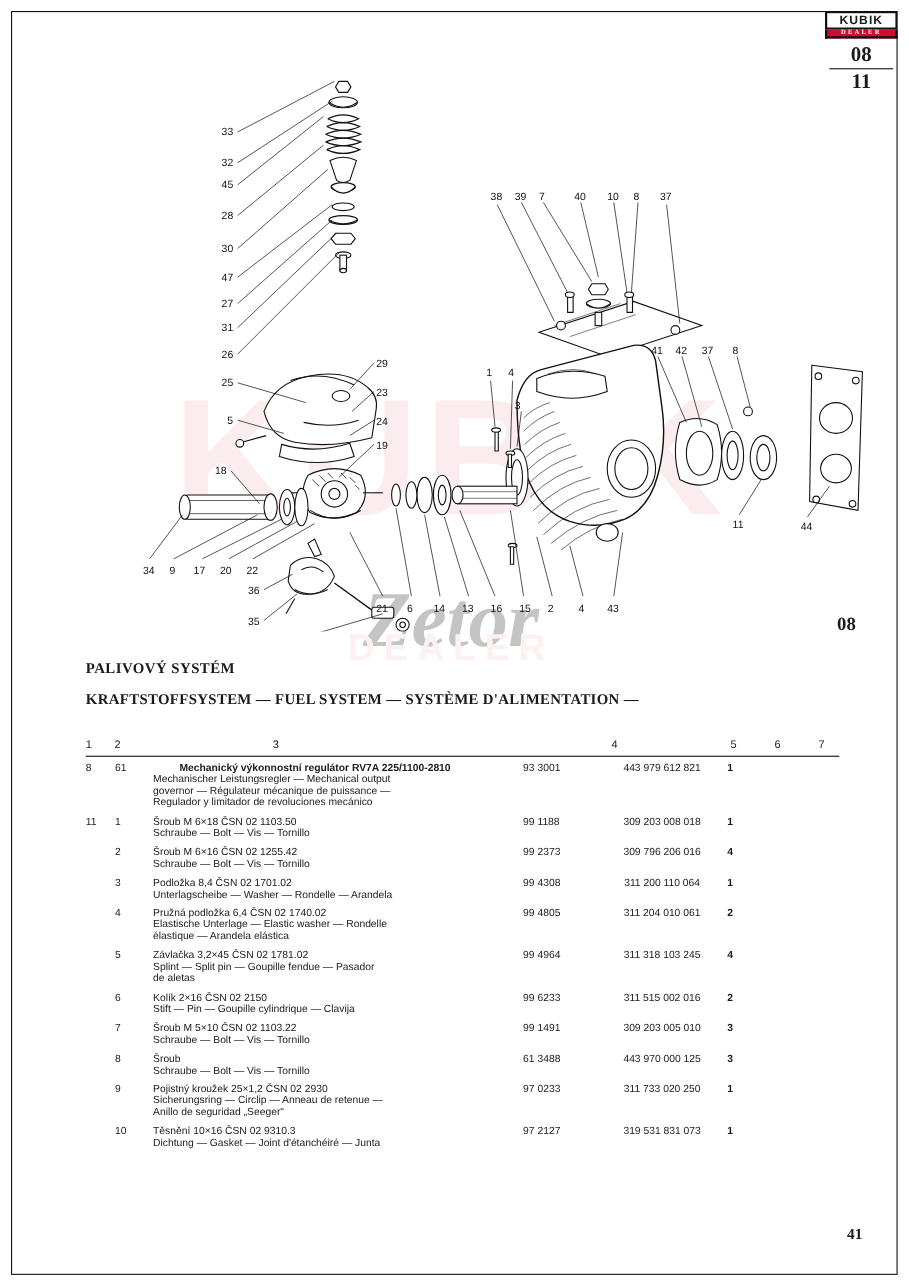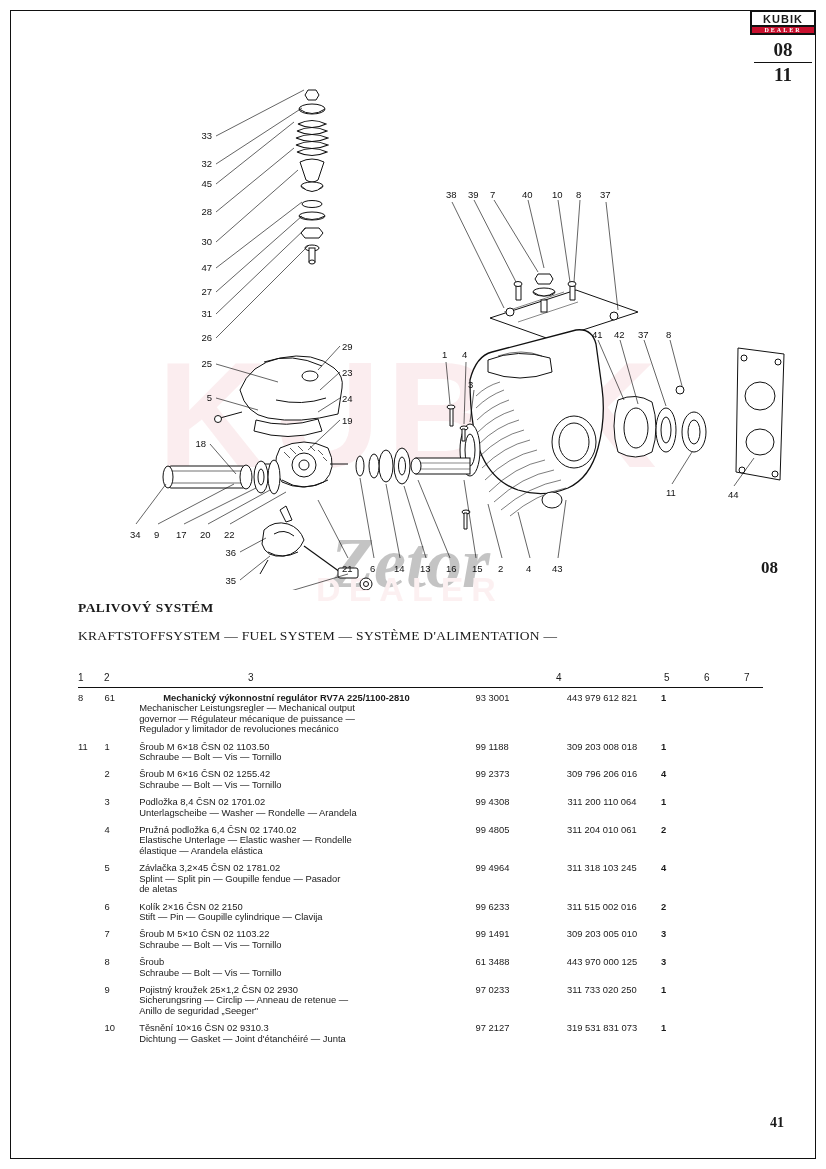--- a/index.html
+++ b/index.html
@@ -101,21 +101,21 @@
     font-family:"Liberation Sans", sans-serif;
     font-weight:bold;
     font-size:34px;
     letter-spacing:8px;
     color:#f6d0d4;
   }
 
   
   .drawing{
     position:absolute;
-    left:18px; top:60px;
+    left:18px; top:44px;
     width:790px; height:530px;
   }
   .drawing svg{ display:block; }
 
   .lbl{
     font-family:"Liberation Sans", sans-serif;
     font-size:9.5px;
     fill:#111;
   }
 
@@ -127,21 +127,21 @@
   }
   .t1{
     font-family:"Liberation Serif", serif;
     font-weight:bold;
     font-size:13.5px;
     letter-spacing:.4px;
     margin:0 0 11px 0;
   }
   .t2{
     font-family:"Liberation Serif", serif;
-    font-weight:normal;
+    font-weight:bold;
     font-size:13.5px;
     letter-spacing:.3px;
     line-height:17px;
     margin:0;
   }
   .big08{
     position:absolute;
     right:48px; top:558px;
     font-family:"Liberation Serif", serif;
     font-weight:bold;

